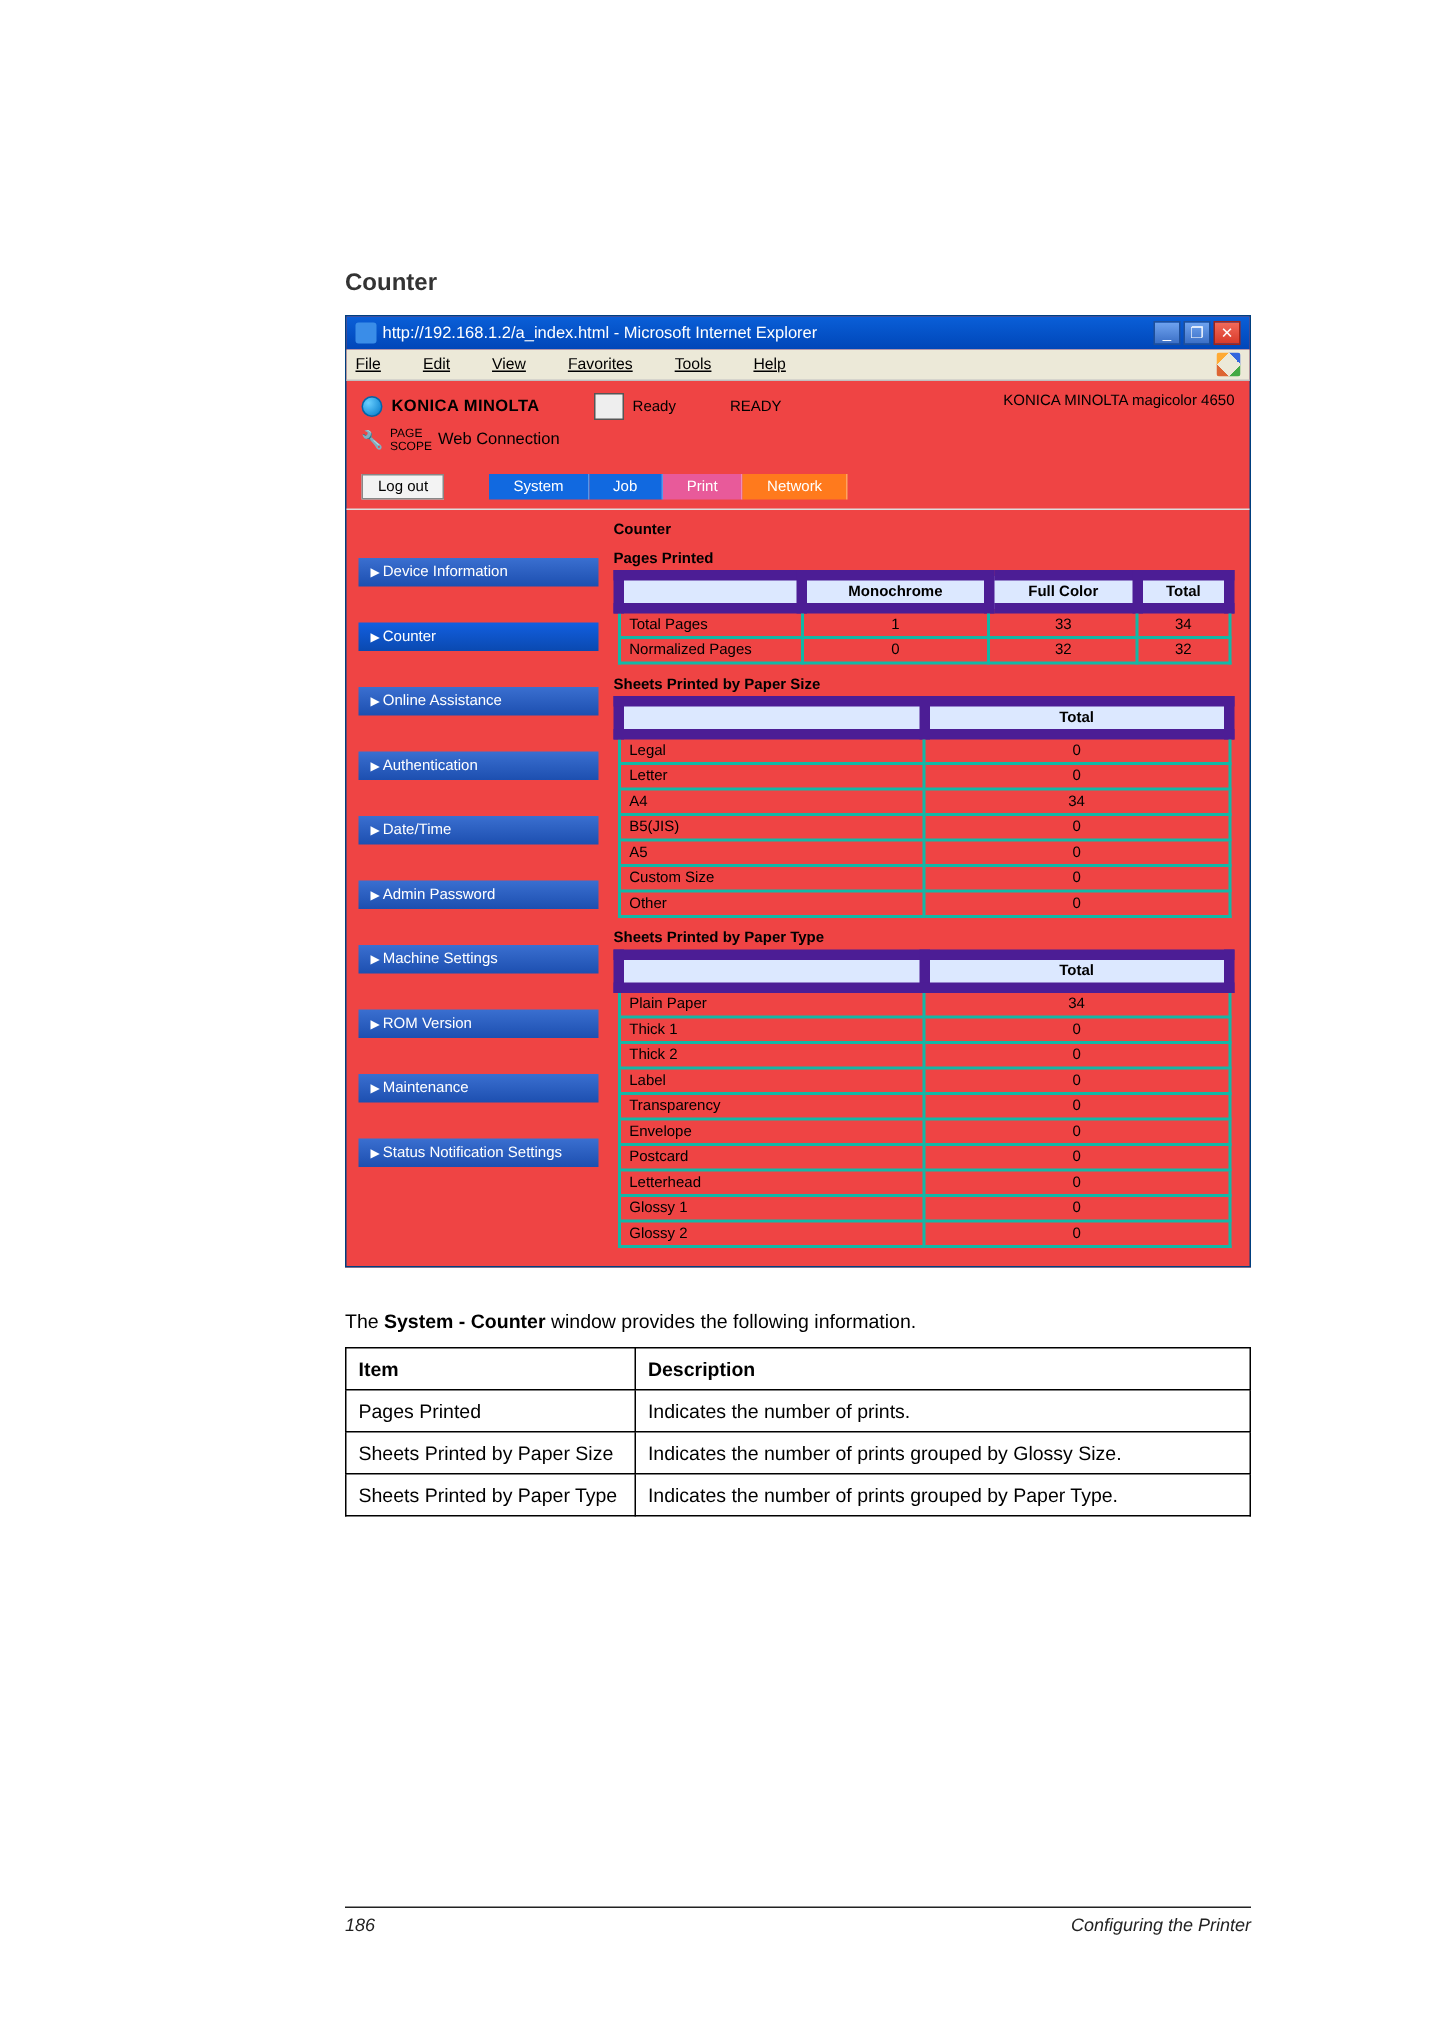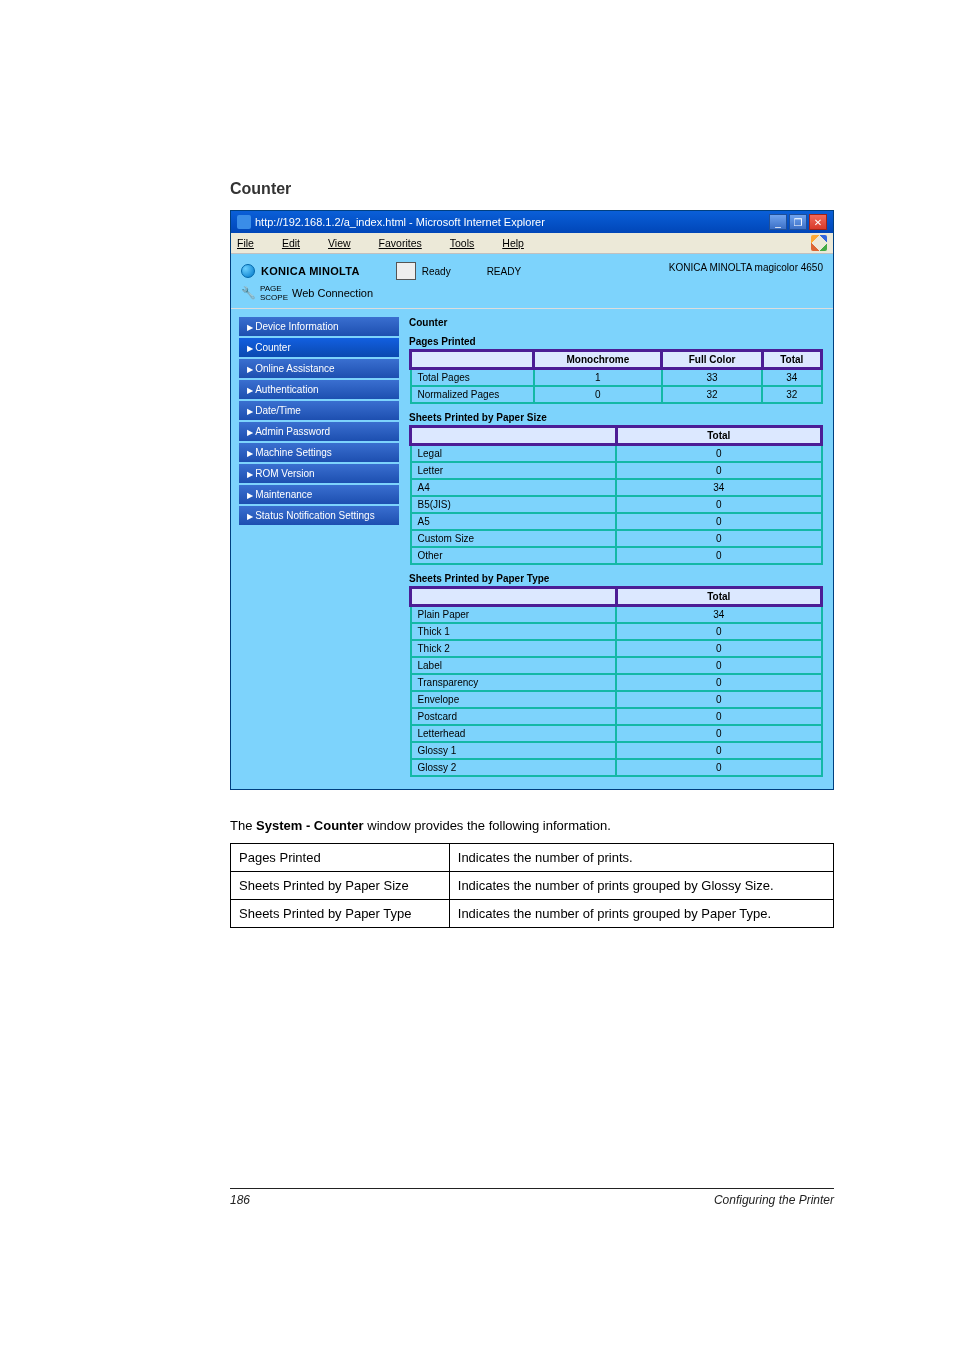--- a/index.html
+++ b/index.html
@@ -15,21 +15,21 @@
   }
   .section-title {
     font-size: 16px;
     font-weight: bold;
     margin-bottom: 12px;
     color: #333;
   }
   
   .browser {
     border: 1px solid #003f7f;
-    background: #7dd3fc;
+    background: #ef4444;
   }
   .titlebar {
     background: linear-gradient(to bottom, #0a5fd8, #0046b8);
     color: #fff;
     font-size: 11px;
     padding: 3px 6px;
     display: flex;
     justify-content: space-between;
     align-items: center;
   }
@@ -124,37 +124,38 @@
     width:160px; flex:0 0 160px;
     margin:8px 6px 8px 8px;
   }
   .sidebar-item {
     background: linear-gradient(#3a6fd0,#1d4fb0);
     color:#fff;
     font-size:10px;
     padding:4px 8px;
     margin-bottom:2px;
     cursor:pointer;
+    margin-top:24px;
   }
   .sidebar-item.active { background: linear-gradient(#125fe0,#0a49b0); }
   .sidebar-item .tri { font-size:8px; margin-right:2px; }
   .main-col {
     flex:1;
     padding: 8px 10px 12px 4px;
   }
   .panel-title { font-weight:bold; font-size:10px; margin-bottom:8px;}
   .subhead { font-weight:bold; font-size:10px; margin:8px 0 2px 0;}
   table.data {
     width:100%;
     border-collapse: collapse;
     font-size:10px;
   }
   table.data th {
     background:#dce8ff;
-    border:3px solid #4c1d95;
+    border:7px solid #4c1d95;
     font-weight:bold;
     text-align:center;
     padding:2px 4px;
   }
   table.data td {
     border:2px solid #14b8a6;
     padding:2px 6px;
   }
   table.data td.num { text-align:center; }
   table.two-col td.label { width:50%; }
@@ -228,20 +229,27 @@
           </div>
           <div class="webconn">
             <span class="ps-icon">🔧</span>
             <span style="font-size:8px;">PAGE<br>SCOPE</span>
             <span>Web Connection</span>
           </div>
         </div>
         <div class="model-name">KONICA MINOLTA magicolor 4650</div>
       </div>
 
+      <div class="tabs-row">
+        <button class="logout-btn">Log out</button>
+        <div class="tab system">System</div>
+        <div class="tab job">Job</div>
+        <div class="tab print">Print</div>
+        <div class="tab network">Network</div>
+      </div>
     </div>
 
     <div class="body-area">
       <div class="sidebar">
         <div class="sidebar-item"><span class="tri">▶</span><span>Device Information</span></div>
         <div class="sidebar-item active"><span class="tri">▶</span><span>Counter</span></div>
         <div class="sidebar-item"><span class="tri">▶</span><span>Online Assistance</span></div>
         <div class="sidebar-item"><span class="tri">▶</span><span>Authentication</span></div>
         <div class="sidebar-item"><span class="tri">▶</span><span>Date/Time</span></div>
         <div class="sidebar-item"><span class="tri">▶</span><span>Admin Password</span></div>
@@ -368,20 +376,24 @@
       </div>
     </div>
   </div>
 
   <div class="caption-line">
     <span>The </span><span class="bold">System - Counter</span><span> window provides the following information.</span>
   </div>
 
   <table class="explain">
     <tbody>
+        <tr>
+      <th style="width:32%">Item</th>
+      <th>Description</th>
+    </tr>
     <tr>
           <td>Pages Printed</td>
           <td>Indicates the number of prints.</td>
         </tr>
     <tr>
           <td>Sheets Printed by Paper Size</td>
           <td>Indicates the number of prints grouped by Glossy Size.</td>
         </tr>
     <tr>
           <td>Sheets Printed by Paper Type</td>

